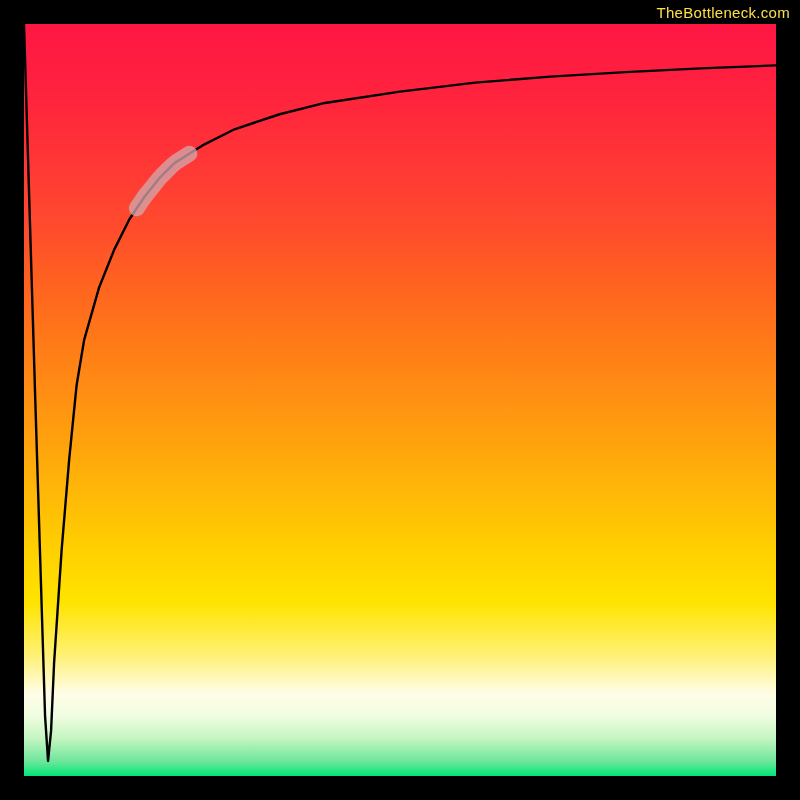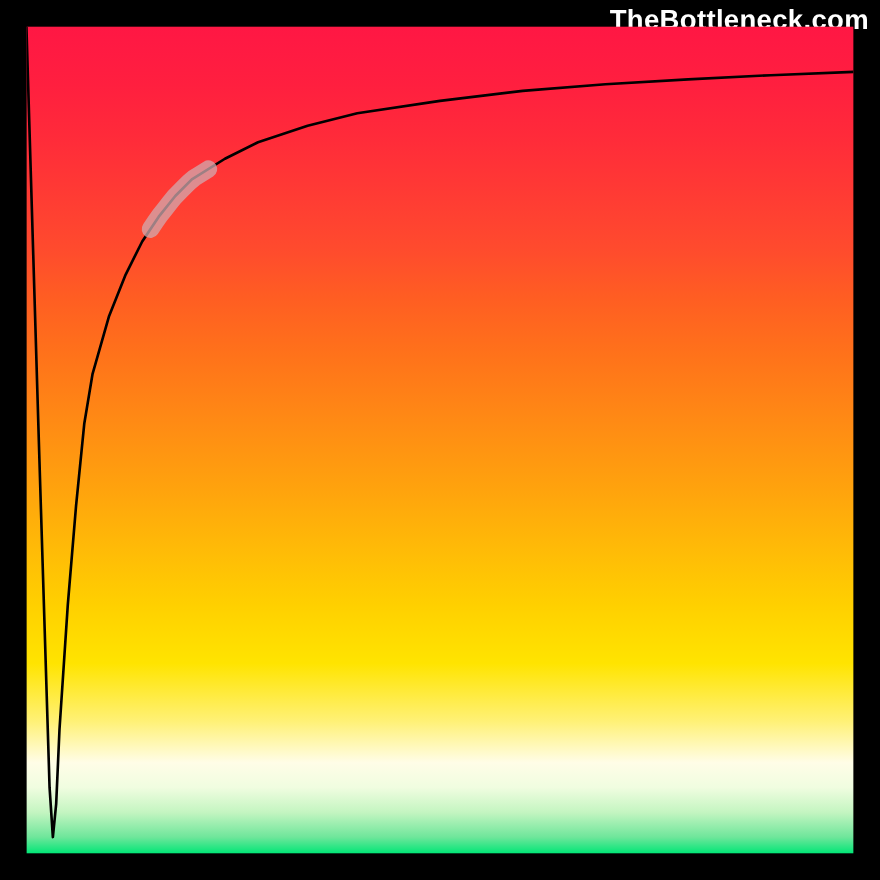--- a/index.html
+++ b/index.html
@@ -50,23 +50,23 @@
     );
   }
   svg.curve {
     position: absolute;
     inset: 0;
   }
   .watermark {
     position: absolute;
     top: 4px;
     right: 10px;
-    color: #ffffff;
-    font-size: 25px;
-    font-weight: 700;
+    color: #fde047;
+    font-size: 15px;
+    font-weight: 400;
     letter-spacing: 0.3px;
     user-select: none;
   }
 </style>
 </head>
 <body>
 
 <div class="chart-wrap">
 
   <div class="watermark">TheBottleneck.com</div>

